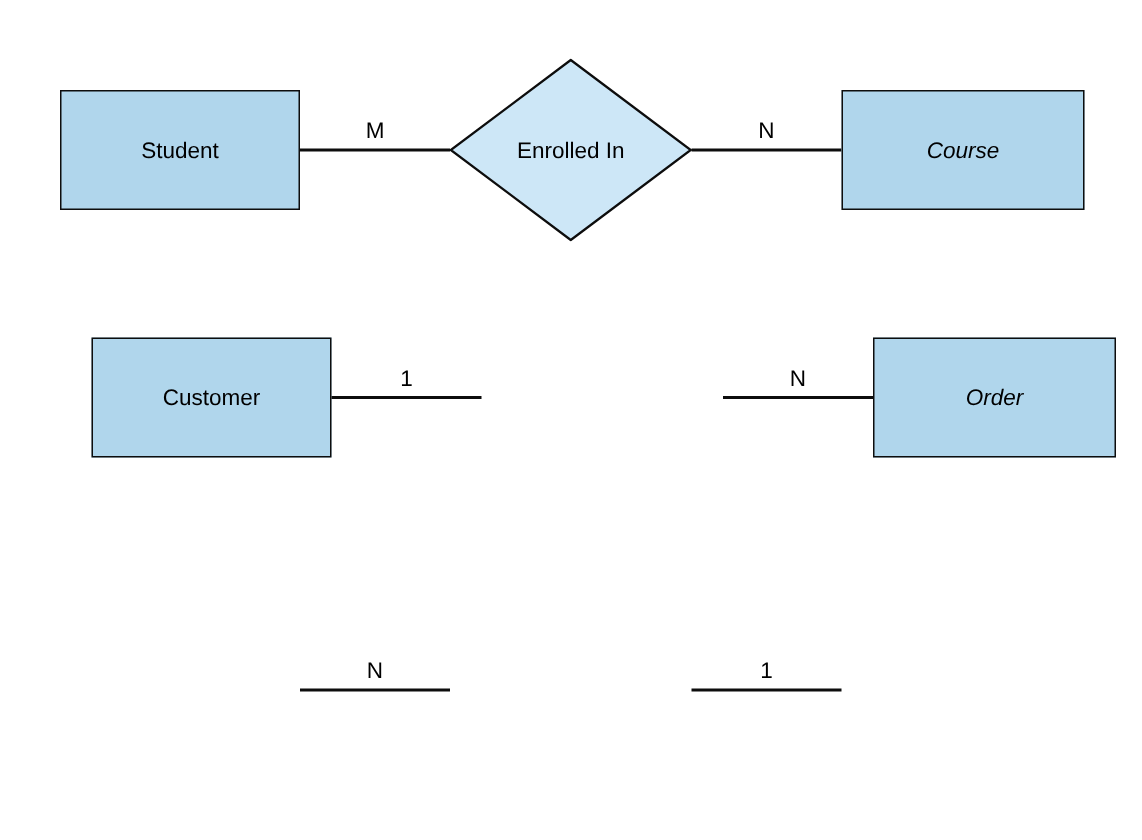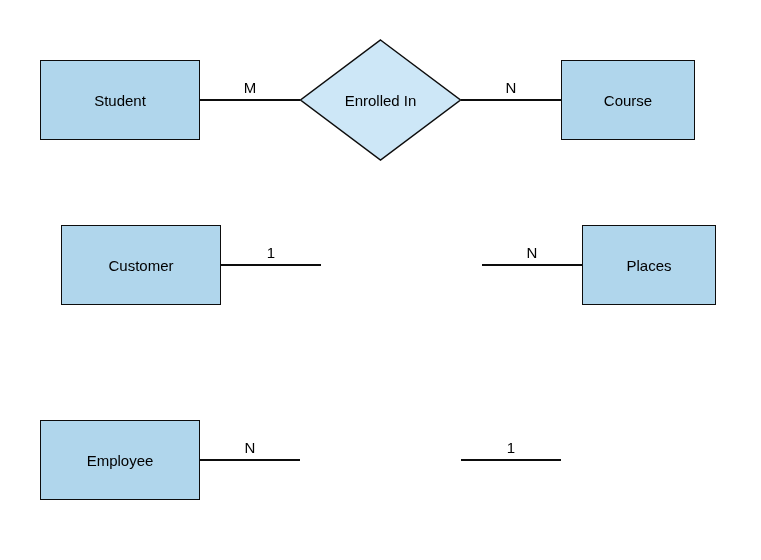--- a/index.html
+++ b/index.html
@@ -36,21 +36,21 @@
     height: 80px;
     background: var(--entity-fill);
     border: 1.5px solid var(--stroke);
     display: flex;
     align-items: center;
     justify-content: center;
     font-size: 15px;
     color: var(--text);
   }
   .entity.left  { left: 40px; }
-  .entity.right { left: 561px; width: 134px; }
+  .entity.right { left: 561px; width: 162px; font-style: italic; }
   .connector {
     position: absolute;
     top: 60.25px;
     height: 1.5px;
     width: 100px;
     background: var(--stroke);
   }
   .connector.left-line  { left: 200px; }
   .connector.right-line { left: 461px; }
   .diamond {
@@ -109,27 +109,24 @@
 
   <div class="er-row" style="top: 204px; margin-left: 21px;">
     <div class="entity left">
       <span>Customer</span>
     </div>
     <div class="connector left-line"></div>
     <span class="card-label left">1</span>
     <span class="card-label right">N</span>
     <div class="connector right-line"></div>
     <div class="entity right">
-      <span>Places</span>
+      <span>Order</span>
     </div>
   </div>
 
   <div class="er-row" style="top: 399px;">
-    <div class="entity left">
-      <span>Employee</span>
-    </div>
     <div class="connector left-line"></div>
     <span class="card-label left">N</span>
     <span class="card-label right">1</span>
     <div class="connector right-line"></div>
   </div>
 
 </div>
 
 </body></html>

